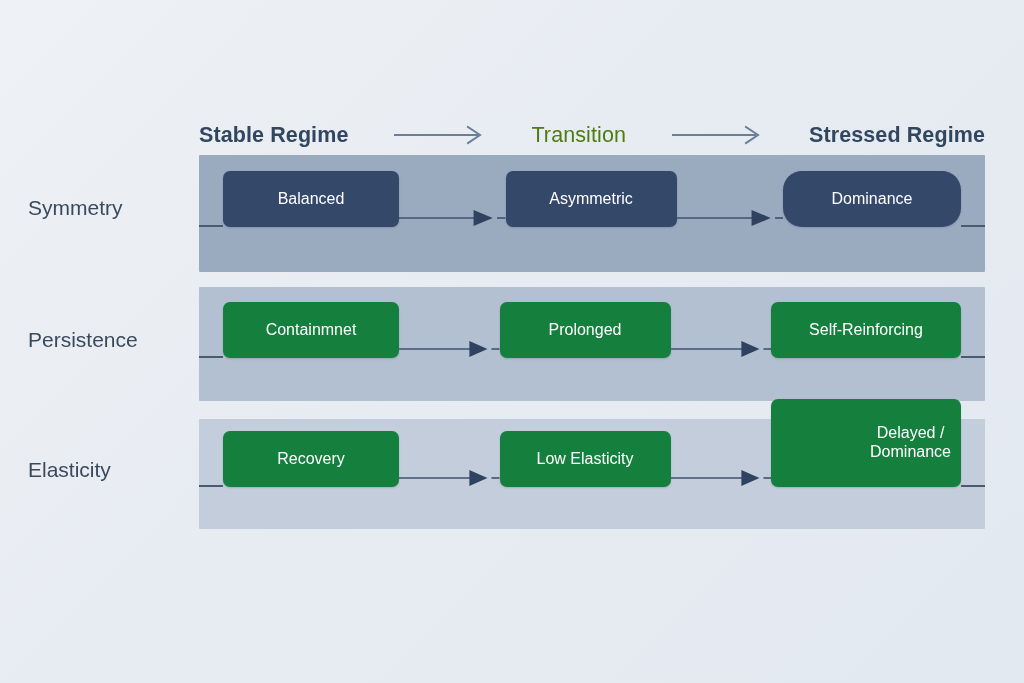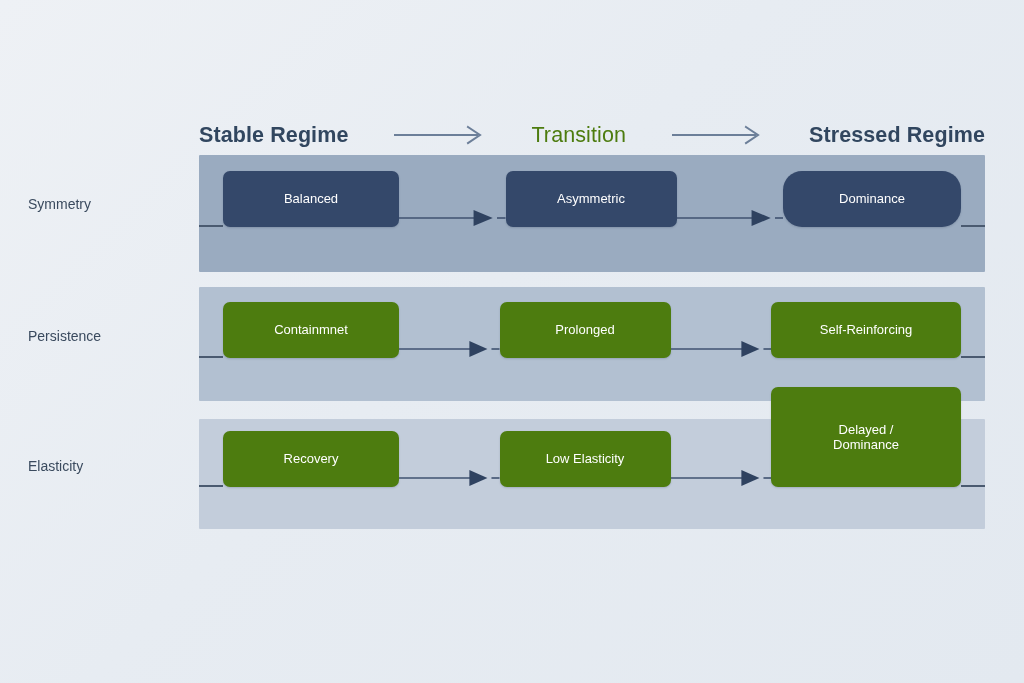--- a/index.html
+++ b/index.html
@@ -59,21 +59,21 @@
   }
   .band-1 { top: 155px; height: 117px; background: #9aabc0; }
   .band-2 { top: 287px; height: 114px; background: #b2c0d1; }
   .band-3 { top: 419px; height: 110px; background: #c3cddb; }
 
   
   .row-label {
     position: absolute;
     left: 28px;
     width: 165px;
-    font-size: 14px;
+    font-size: 21px;
     color: #3a4a5e;
     white-space: nowrap;
   }
   .rl-1 { top: 196px; }
   .rl-2 { top: 328px; }
   .rl-3 { top: 458px; }
 
   
   .flow {
     position: absolute;
@@ -92,35 +92,35 @@
     flex: 0 0 auto;
     position: relative;
     box-sizing: border-box;
     height: 56px;
     border-radius: 7px;
     display: flex;
     align-items: center;
     justify-content: center;
     text-align: center;
     color: #ffffff;
-    font-size: 13px;
+    font-size: 16px;
     line-height: 1.18;
     padding: 0 10px;
     transform: translateY(-50%);
     margin-top: 28px;
     box-shadow: 0 1px 2px rgba(30, 45, 65, 0.18);
   }
   .node-dark  { background: #34486a; }
-  .node-mid   { background: #4d7c0f; }
+  .node-mid   { background: #15803d; }
 
   .n-w1 { width: 176px; }
   .n-w2 { width: 171px; }
   .n-w3 { width: 178px; border-radius: 19px; }
   .n-w3-wide { width: 190px; }
-  .n-tall { height: 100px; }
+  .n-tall { height: 88px; justify-content: flex-end; }
 
   
   .stub {
     flex: 0 0 auto;
     width: 24px;
     height: 2px;
     background: #4a5a70;
     transform: translateY(-50%);
     margin-top: 28px;
   }

